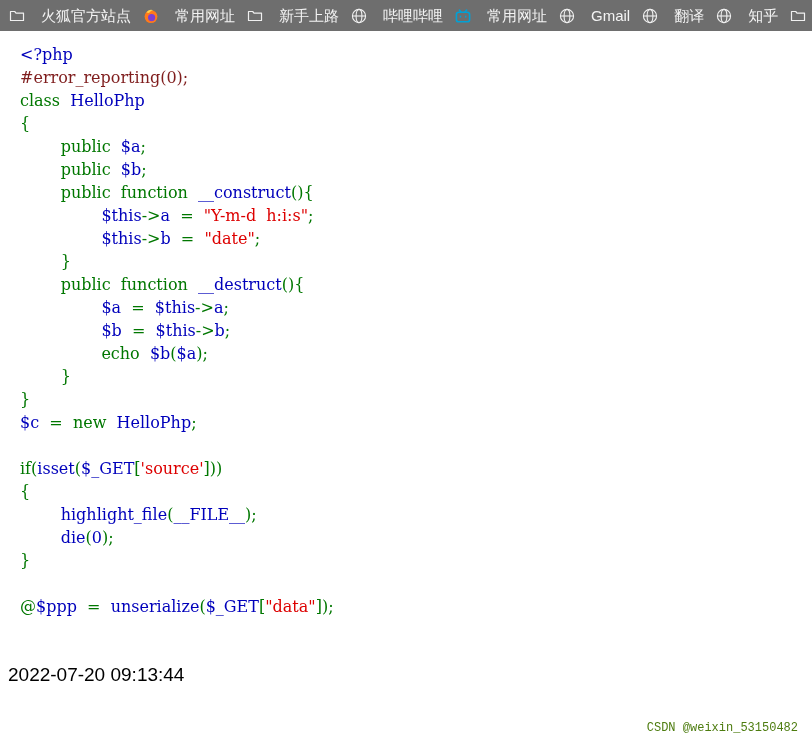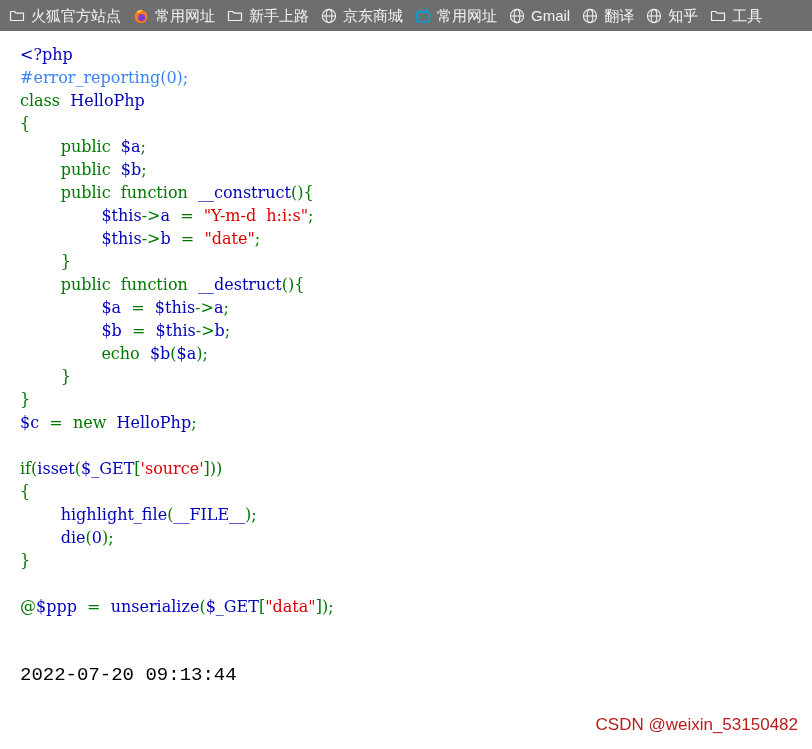--- a/index.html
+++ b/index.html
@@ -32,21 +32,21 @@
     height: 24px;
     padding: 0 7px 0 5px;
     border-radius: 3px;
     color: #f3f3f3;
     font-size: 15px;
     font-family: "Liberation Sans", sans-serif;
     flex: 0 0 auto;
     cursor: default;
   }
   .bookmark-item .bm-label {
-    margin-left: 6px;
+    margin-left: 16px;
     line-height: 24px;
   }
   .bm-icon {
     width: 16px;
     height: 16px;
     flex: 0 0 auto;
     display: block;
   }
 
   
@@ -63,41 +63,41 @@
     white-space: pre;
     letter-spacing: 0px;
     margin-left: 12px;
   }
   #source-code .ln { display: block; min-height: 23px; }
 
   
   .c-default { color: #0000BB; }   
   .c-keyword { color: #007700; }   
   .c-string  { color: #DD0000; }   
-  .c-comment { color: #3b82f6; }   
+  .c-comment { color: #7f1d1d; }   
 
   
   #echo-output {
     position: absolute;
-    left: 20px;
+    left: 8px;
     top: 664px;
-    font-family: Liberation Mono, monospace;
+    font-family: Liberation Sans, sans-serif;
     font-size: 19px;
     color: #000000;
     white-space: pre;
   }
 
   
   #watermark {
     position: absolute;
     right: 14px;
     bottom: 14px;
-    color: #b91c1c;
-    font-size: 17px;
-    font-family: Liberation Sans, sans-serif;
+    color: #4d7c0f;
+    font-size: 12px;
+    font-family: Liberation Mono, monospace;
     white-space: pre;
     user-select: none;
   }
 </style>
 </head>
 <body>
 
 <div id="bookmarks-bar" style="background: rgb(110, 110, 110);">
     <div class="bookmark-item">
       <svg class="bm-icon" viewBox="0 0 16 16">
@@ -118,21 +118,21 @@
         <path d="M1.5 3.5h4.2l1.3 1.6h7.5v7.4h-13z" fill="none" stroke="#f0f0f0" stroke-width="1.2" stroke-linejoin="round"></path>
       </svg>
       <span class="bm-label">新手上路</span>
     </div>
     <div class="bookmark-item">
       <svg class="bm-icon" viewBox="0 0 16 16">
         <circle cx="8" cy="8" r="6.6" fill="none" stroke="#f0f0f0" stroke-width="1.1"></circle>
         <ellipse cx="8" cy="8" rx="2.9" ry="6.6" fill="none" stroke="#f0f0f0" stroke-width="1.1"></ellipse>
         <line x1="1.4" y1="8" x2="14.6" y2="8" stroke="#f0f0f0" stroke-width="1.1"></line>
       </svg>
-      <span class="bm-label">京东商城</span>
+      <span class="bm-label">哔哩哔哩</span>
     </div>
     <div class="bookmark-item">
       <svg class="bm-icon" viewBox="0 0 16 16">
         <rect x="1.4" y="4.2" width="13.2" height="9.6" rx="2.4" fill="none" stroke="#00a1d6" stroke-width="1.6"></rect>
         <line x1="4.4" y1="2" x2="6.2" y2="4.2" stroke="#00a1d6" stroke-width="1.6" stroke-linecap="round"></line>
         <line x1="11.6" y1="2" x2="9.8" y2="4.2" stroke="#00a1d6" stroke-width="1.6" stroke-linecap="round"></line>
         <rect x="4.7" y="7.7" width="1.5" height="1.9" fill="#00a1d6"></rect>
         <rect x="9.9" y="7.7" width="1.5" height="1.9" fill="#00a1d6"></rect>
       </svg>
       <span class="bm-label">常用网址</span>

